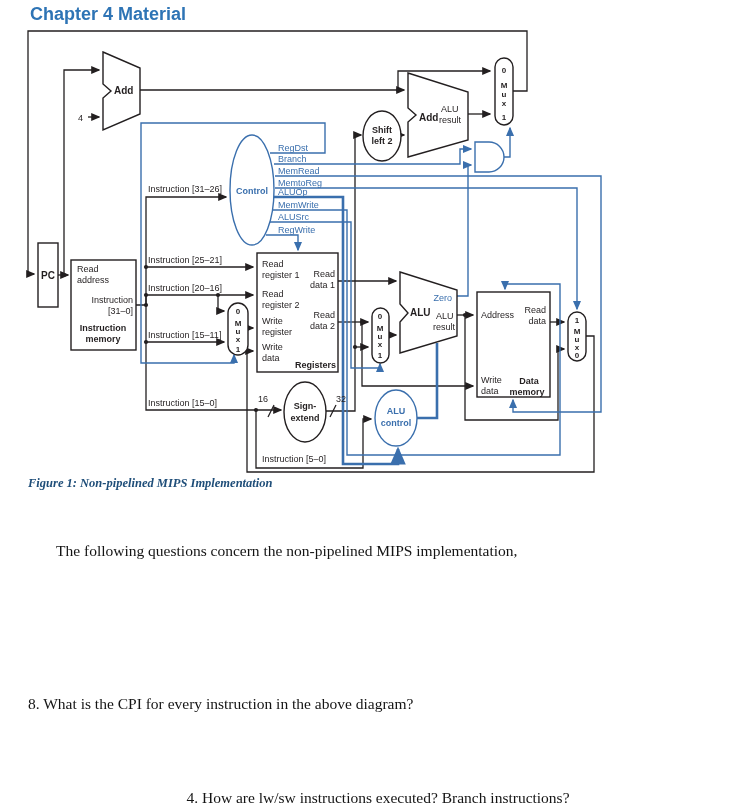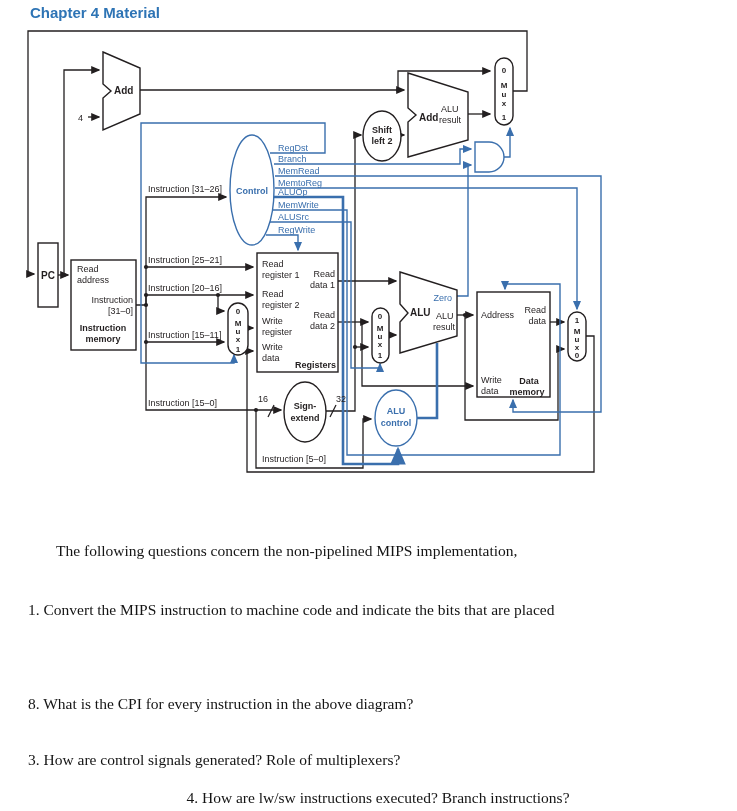--- a/index.html
+++ b/index.html
@@ -1,19 +1,19 @@
 <!DOCTYPE html>
 <html><head>
 <meta charset="utf-8">
 <style>
   html,body{margin:0;padding:0;background:#fff;}
   .page{position:relative;width:737px;height:811px;background:#ffffff;overflow:hidden;
         font-family:"Liberation Serif",serif;color:#111;}
   .heading{position:absolute;left:30px;top:4px;font-family:"Liberation Sans",sans-serif;
-           font-weight:bold;font-size:15px;color:#2E74B5;}
+           font-weight:bold;font-size:18px;color:#2E74B5;}
   .caption{position:absolute;left:28px;top:476px;font-style:italic;font-weight:bold;
            font-size:12.5px;color:#1F4E79;}
   .qblock{position:absolute;left:28px;font-size:15.5px;line-height:22px;color:#141414;width:700px;}
   #diagram{position:absolute;left:0;top:0;}
   
   text{font-family:"Liberation Sans",sans-serif;fill:#231f20;}
   .s8b{font-size:8px;font-weight:bold;}
   .s9{font-size:9px;}
   .s9b{font-size:9px;font-weight:bold;}
   .s10b{font-size:10px;font-weight:bold;}
@@ -246,34 +246,31 @@
     <g>
       <text class="s9" x="148" y="192">Instruction [31–26]</text>
       <text class="s9" x="148" y="263">Instruction [25–21]</text>
       <text class="s9" x="148" y="291">Instruction [20–16]</text>
       <text class="s9" x="148" y="338">Instruction [15–11]</text>
       <text class="s9" x="148" y="406">Instruction [15–0]</text>
       <text class="s9" x="262" y="462">Instruction [5–0]</text>
     </g>
   </svg>
 
+  <div class="caption">Figure 1: Non-pipelined MIPS Implementation</div>
 
   <div class="qblock" style="top:540px;margin-left:28px;">
     <div>The following questions concern the non-pipelined MIPS implementation,</div>
   </div>
 
   <div class="qblock" style="top:599px;">
-    <div>1. Convert the MIPS instruction to machine code and indicate the bits that are placed</div>
   </div>
 
   <div class="qblock" style="top:693px;">
     <div>8. What is the CPI for every instruction in the above diagram?</div>
   </div>
 
-  <div class="qblock" style="top:749px;">
-    <div>3. How are control signals generated? Role of multiplexers?</div>
-  </div>
 
   <div class="qblock" style="top:787px;text-align:center;">
     <div>4. How are lw/sw instructions executed? Branch instructions?</div>
   </div>
 
 </div>
 
 </body></html>

